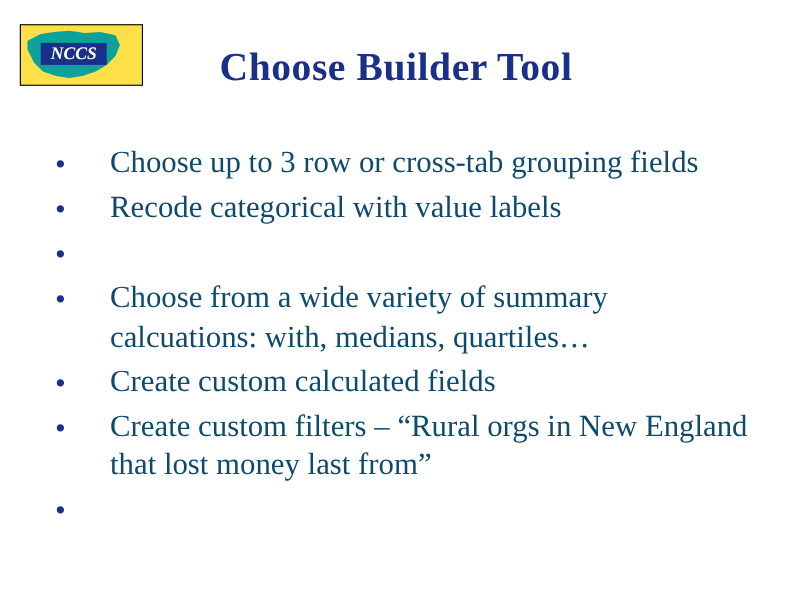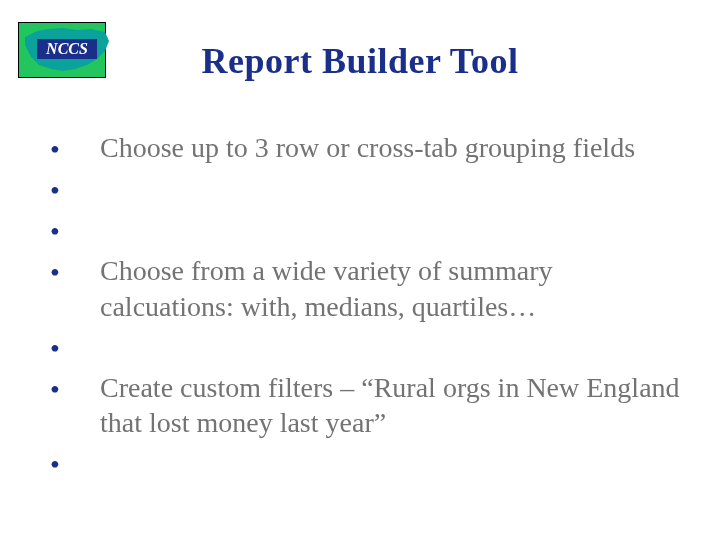--- a/index.html
+++ b/index.html
@@ -8,24 +8,24 @@
     height: 540px;
     background: #ffffff;
     font-family: "Times New Roman", Times, serif;
     position: relative;
     overflow: hidden;
   }
   .logo {
     position: absolute;
     top: 22px;
     left: 18px;
-    width: 88px;
+    width: 112px;
     height: 56px;
     border: 1px solid #000;
-    background: #22c55e;
+    background: #fde047;
   }
   .logo svg { display: block; }
   .title {
     position: absolute;
     top: 40px;
     left: 0;
     width: 720px;
     text-align: center;
     font-size: 36px;
     font-weight: bold;
@@ -46,55 +46,57 @@
   .bullet-mark {
     width: 50px;
     flex-shrink: 0;
     font-size: 28px;
     color: #1a2f8a;
     line-height: 1.25;
     padding-top: 2px;
   }
   .bullet-text {
     font-size: 28px;
-    color: #737373;
+    color: #0c4a6e;
     line-height: 1.28;
   }
 </style>
 </head>
 <body>
 
 <div class="logo">
   <svg width="96" height="54" viewBox="0 0 96 54">
     <path d="M6 14 L18 8 L30 6 L44 5 L58 7 L72 6 L86 9 L90 18 L86 28 L78 36 L68 42 L56 46 L44 48 L32 46 L20 42 L12 34 L6 22 Z" fill="#0aa29b"></path>
     <rect x="18" y="16" width="60" height="20" fill="#1a2f8a"></rect>
     <text x="48" y="31" text-anchor="middle" fill="#ffffff" font-family="Georgia, 'Times New Roman', serif" font-size="16" font-weight="bold" font-style="italic">NCCS</text>
   </svg>
 </div>
 
-<div class="title">Report Builder Tool</div>
+<div class="title">Choose Builder Tool</div>
 
 <div class="content">
   <div class="bullet-row">
     <div class="bullet-mark">•</div>
     <div class="bullet-text">Choose up to 3 row or cross-tab grouping fields</div>
   </div>
   <div class="bullet-row">
     <div class="bullet-mark">•</div>
+    <div class="bullet-text">Recode categorical with value labels</div>
   </div>
   <div class="bullet-row">
     <div class="bullet-mark">•</div>
   </div>
   <div class="bullet-row">
     <div class="bullet-mark">•</div>
     <div class="bullet-text">Choose from a wide variety of summary calcuations: with, medians, quartiles…</div>
   </div>
   <div class="bullet-row">
     <div class="bullet-mark">•</div>
+    <div class="bullet-text">Create custom calculated fields</div>
   </div>
   <div class="bullet-row">
     <div class="bullet-mark">•</div>
-    <div class="bullet-text">Create custom filters – “Rural orgs in New England that lost money last year”</div>
+    <div class="bullet-text">Create custom filters – “Rural orgs in New England that lost money last from”</div>
   </div>
   <div class="bullet-row">
     <div class="bullet-mark">•</div>
   </div>
 </div>
 
 </body></html>

